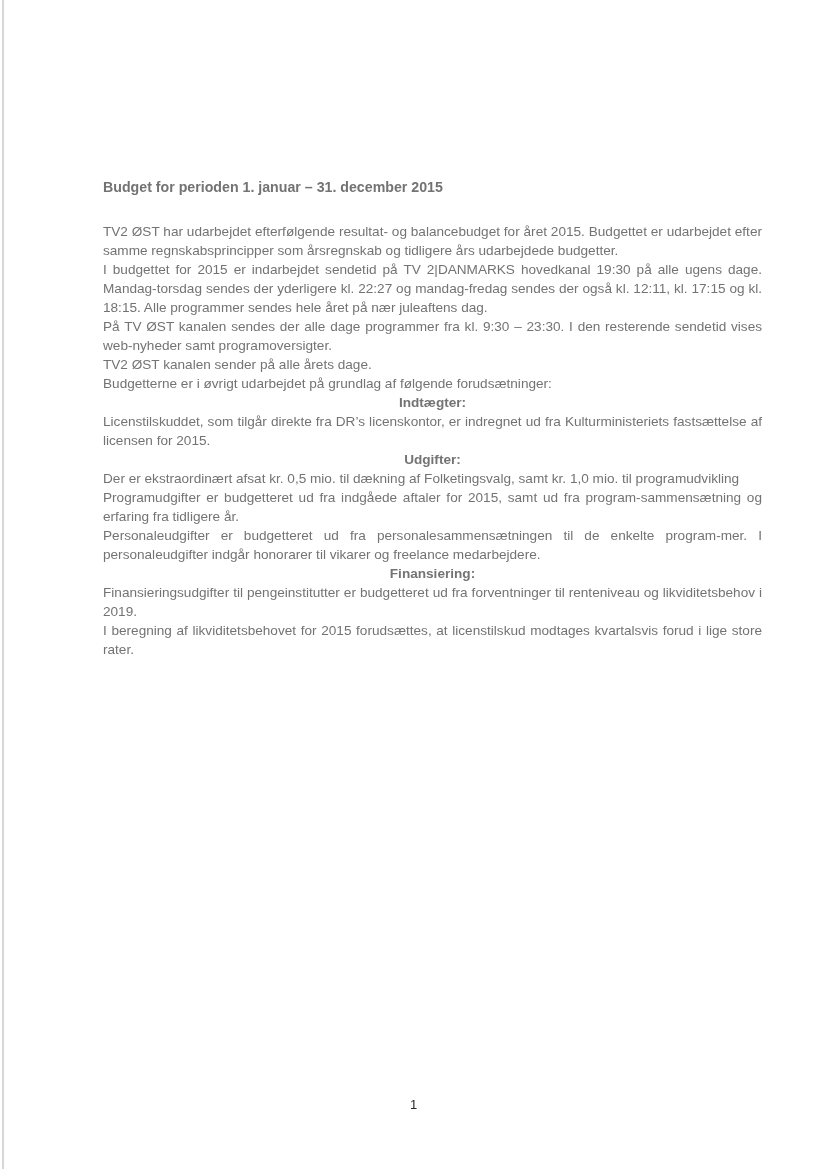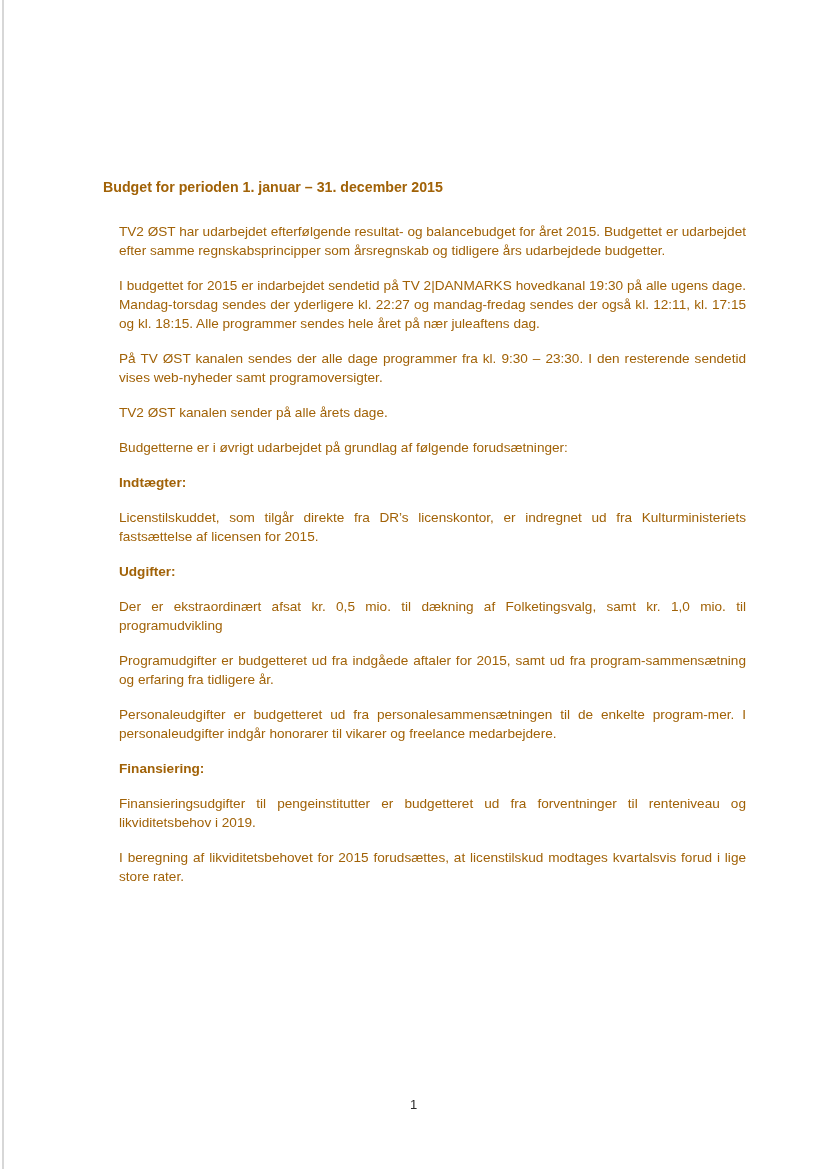--- a/index.html
+++ b/index.html
@@ -17,37 +17,37 @@
   .scan-edge {
     position: absolute;
     left: 2px; top: 0;
     width: 2px; height: 100%;
     background: #d7d7d7;
   }
   .content {
     position: absolute;
     left: 103px; top: 178px;
     width: 659px;
-    color: #a16207;
+    color: #737373;
     font-size: 13.6px;
     line-height: 19px;
     text-align: justify;
   }
   .doc-title {
     font-size: 14.2px;
     font-weight: 700;
     text-align: left;
     margin: 0 0 25px 0;
   }
-  .content p { margin: 16px; }
+  .content p { margin: 0; }
   .gap-para { margin-top: 16px; }
   .gap-intro { margin-top: 34px; }
   .sec-heading {
     font-weight: 700;
-    text-align: left;
+    text-align: center;
     margin: 12px 0 0 0;
   }
   .page-number {
     position: absolute;
     top: 1097px; left: 0;
     width: 100%;
     text-align: center;
     font-size: 13px;
     color: #2a2a2a;
   }

